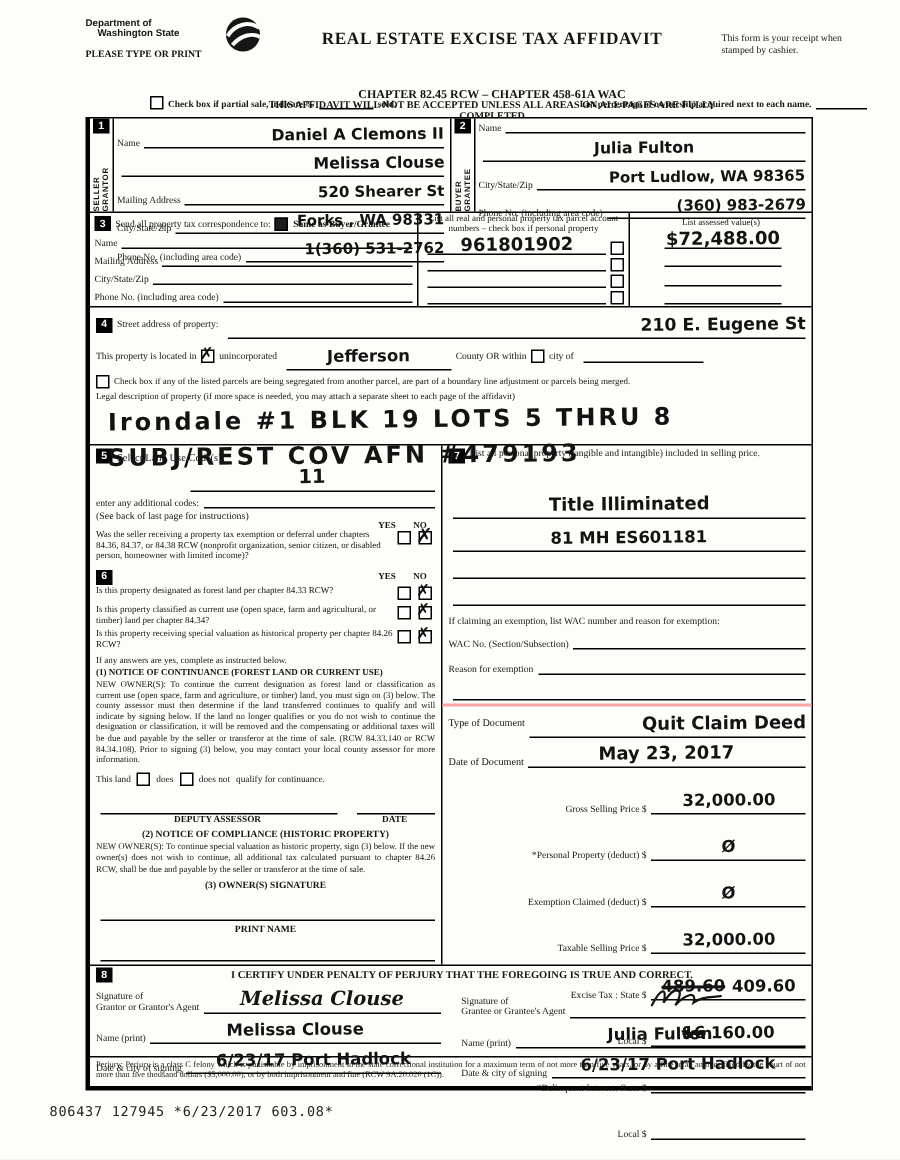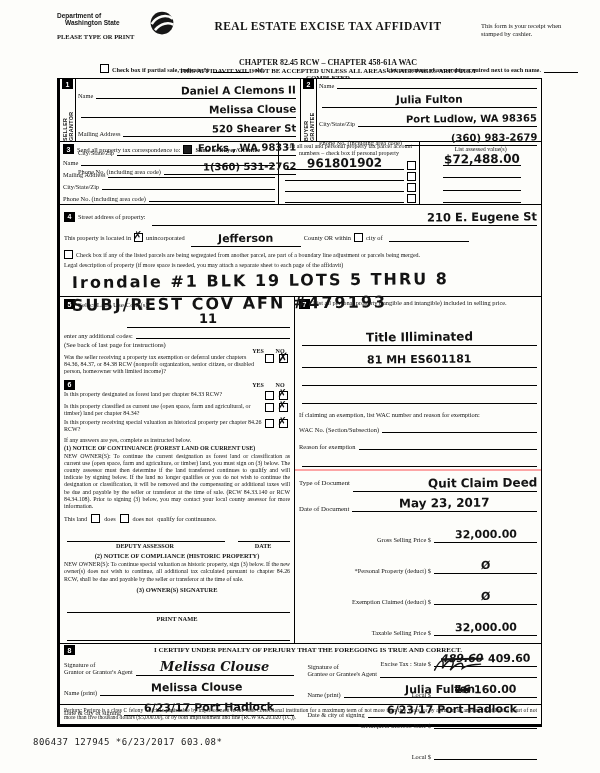--- a/index.html
+++ b/index.html
@@ -24,21 +24,21 @@
   
   .num{background:#000;color:#fff;min-width:11px;height:10px;display:inline-flex;align-items:center;
        justify-content:center;font:700 7px "Liberation Sans",sans-serif;flex:none;}
   .cb{display:inline-block;width:7px;height:7px;border:1px solid #000;position:relative;
       vertical-align:-1px;flex:none;background:#fff;}
   .cb.solid{background:#1c1c1c;}
   .mk{position:absolute;left:-2px;top:-5px;font:700 11px "DejaVu Sans",sans-serif;color:#101010;}
   .hw{font-family:"DejaVu Sans",sans-serif;font-weight:700;color:#131313;transform:rotate(-.6deg);
       display:inline-block;line-height:1;}
   .script{font-family:"DejaVu Serif",serif;font-style:italic;font-weight:700;}
-  .strike{text-decoration:line-through;text-decoration-thickness:2px;font-style:italic;}
+  .strike{text-decoration:line-through;text-decoration-thickness:2px;}
   .lbl{font-size:6.4px;flex:none;}
   .fr{display:flex;align-items:flex-end;}
   .ul{flex:1;border-bottom:1px solid #000;margin-left:3px;text-align:center;min-height:8px;}
   .ul.l{text-align:right;padding-left:6px;}
   .vstrip{width:15px;border-right:1px solid #000;display:flex;flex-direction:column;align-items:center;flex:none;}
   .vlab{writing-mode:vertical-rl;transform:rotate(180deg);font:700 5.3px "Liberation Sans",sans-serif;
         letter-spacing:.4px;margin-top:2px;}
   .vpair{display:flex;flex:1;justify-content:center;}
   
   .form{position:absolute;left:57px;top:78px;width:481px;border:1.5px solid #000;border-left:3px solid #000;

